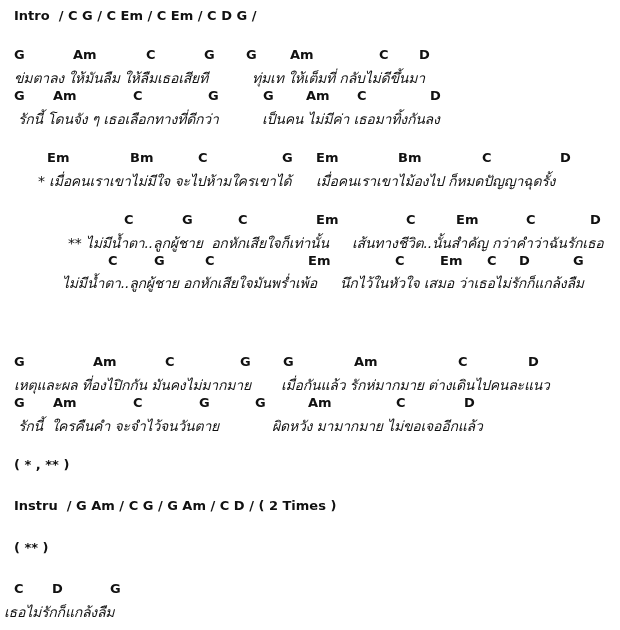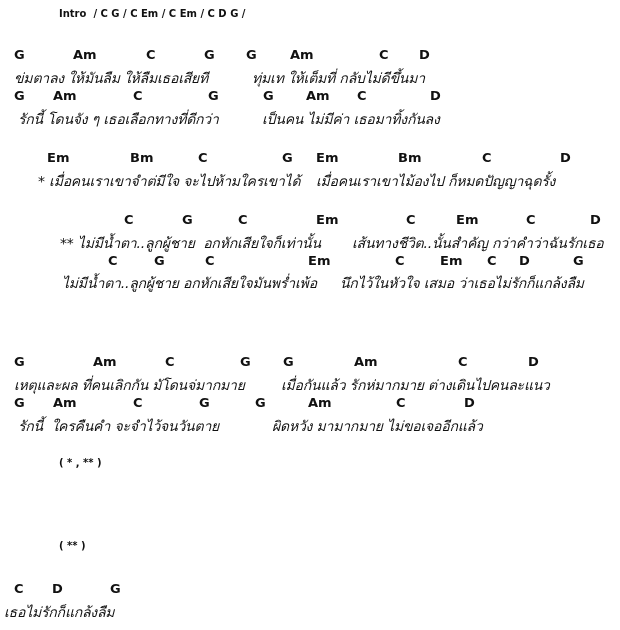--- a/index.html
+++ b/index.html
@@ -1,19 +1,19 @@
 <!DOCTYPE html>
 <html><head>
 <meta charset="utf-8">
 <style>
   html, body { margin: 0; padding: 0; background: #ffffff; }
   body { width: 620px; height: 630px; position: relative; overflow: hidden;
          font-family: "DejaVu Sans", "Liberation Sans", sans-serif; color: #111; }
   .sheet { position: absolute; left: 0; top: 0; width: 620px; height: 630px; }
-  .heading { position: absolute; left: 14px; font-weight: bold; font-size: 10px; white-space: pre; margin-left: 45px; }
+  .heading { position: absolute; left: 14px; font-weight: bold; font-size: 13px; white-space: pre; }
   .chord { position: absolute; font-weight: bold; font-size: 13px; white-space: pre; }
   .lyric { position: absolute; font-size: 14px; white-space: pre; letter-spacing: -0.2px; font-style: italic; }
 </style>
 </head>
 <body>
 
 <div class="sheet">
 
   <div class="heading" style="top:8px">Intro  / C G / C Em / C Em / C D G /</div>
 
@@ -48,36 +48,36 @@
     <div class="chord-row">
         <span class="chord" style="left: 47px; top: 150px;">Em</span>
         <span class="chord" style="left: 130px; top: 150px;">Bm</span>
         <span class="chord" style="left: 198px; top: 150px;">C</span>
         <span class="chord" style="left: 282px; top: 150px;">G</span>
         <span class="chord" style="left: 316px; top: 150px;">Em</span>
         <span class="chord" style="left: 398px; top: 150px;">Bm</span>
         <span class="chord" style="left: 482px; top: 150px;">C</span>
         <span class="chord" style="left: 560px; top: 150px;">D</span>
       </div>
-    <div class="lyric" style="top:170px;left:38px">* เมื่อคนเราเขาจำต่มีใจ จะไปห้ามใครเขาได้</div>
+    <div class="lyric" style="top:170px;left:38px">* เมื่อคนเราเขาไม่มีใจ จะไปห้ามใครเขาได้</div>
     <div class="lyric" style="top:170px;left:316px">เมื่อคนเราเขาไม้องไป ก็หมดปัญญาฉุดรั้ง</div>
   </div>
 
   <div>
     <div class="chord-row">
         <span class="chord" style="left: 124px; top: 212px;">C</span>
         <span class="chord" style="left: 182px; top: 212px;">G</span>
         <span class="chord" style="left: 238px; top: 212px;">C</span>
         <span class="chord" style="left: 316px; top: 212px;">Em</span>
         <span class="chord" style="left: 406px; top: 212px;">C</span>
         <span class="chord" style="left: 456px; top: 212px;">Em</span>
         <span class="chord" style="left: 526px; top: 212px;">C</span>
         <span class="chord" style="left: 590px; top: 212px;">D</span>
       </div>
-    <div class="lyric" style="top:232px;left:60px">** ไม่มีน้ำตา..ลูกผู้ชาย  อกหักเสียใจก็เท่านั้น</div>
+    <div class="lyric" style="top:232px;left:68px">** ไม่มีน้ำตา..ลูกผู้ชาย  อกหักเสียใจก็เท่านั้น</div>
     <div class="lyric" style="top:232px;left:352px">เส้นทางชีวิต..นั้นสำคัญ กว่าคำว่าฉันรักเธอ</div>
     <div class="chord-row">
         <span class="chord" style="left: 108px; top: 253px;">C</span>
         <span class="chord" style="left: 154px; top: 253px;">G</span>
         <span class="chord" style="left: 205px; top: 253px;">C</span>
         <span class="chord" style="left: 308px; top: 253px;">Em</span>
         <span class="chord" style="left: 395px; top: 253px;">C</span>
         <span class="chord" style="left: 440px; top: 253px;">Em</span>
         <span class="chord" style="left: 487px; top: 253px;">C</span>
         <span class="chord" style="left: 519px; top: 253px;">D</span>
@@ -92,37 +92,38 @@
     <div class="chord-row">
         <span class="chord" style="left: 14px; top: 354px;">G</span>
         <span class="chord" style="left: 93px; top: 354px;">Am</span>
         <span class="chord" style="left: 165px; top: 354px;">C</span>
         <span class="chord" style="left: 240px; top: 354px;">G</span>
         <span class="chord" style="left: 283px; top: 354px;">G</span>
         <span class="chord" style="left: 354px; top: 354px;">Am</span>
         <span class="chord" style="left: 458px; top: 354px;">C</span>
         <span class="chord" style="left: 528px; top: 354px;">D</span>
       </div>
-    <div class="lyric" style="top:374px;left:14px">เหตุและผล ที่คนเลิกกัน มัโดนจ่มากมาย</div>
+    <div class="lyric" style="top:374px;left:14px">เหตุและผล ที่องไปิกกัน มันคงไม่มากมาย</div>
     <div class="lyric" style="top:374px;left:281px">เมื่อกันแล้ว รักห่มากมาย ต่างเดินไปคนละแนว</div>
     <div class="chord-row">
         <span class="chord" style="left: 14px; top: 395px;">G</span>
         <span class="chord" style="left: 53px; top: 395px;">Am</span>
         <span class="chord" style="left: 133px; top: 395px;">C</span>
         <span class="chord" style="left: 199px; top: 395px;">G</span>
         <span class="chord" style="left: 255px; top: 395px;">G</span>
         <span class="chord" style="left: 308px; top: 395px;">Am</span>
         <span class="chord" style="left: 396px; top: 395px;">C</span>
         <span class="chord" style="left: 464px; top: 395px;">D</span>
       </div>
     <div class="lyric" style="top:415px;left:18px">รักนี้  ใครคืนคำ จะจำไว้จนวันตาย</div>
     <div class="lyric" style="top:415px;left:272px">ผิดหวัง มามากมาย ไม่ขอเจออีกแล้ว</div>
   </div>
 
   <div class="heading" style="top:457px">( * , ** )</div>
+  <div class="heading" style="top:498px">Instru  / G Am / C G / G Am / C D / ( 2 Times )</div>
   <div class="heading" style="top:540px">( ** )</div>
 
   <div>
     <div class="chord-row">
         <span class="chord" style="left: 14px; top: 581px;">C</span>
         <span class="chord" style="left: 52px; top: 581px;">D</span>
         <span class="chord" style="left: 110px; top: 581px;">G</span>
       </div>
     <div class="lyric" style="top:601px;left:4px">เธอไม่รักก็แกล้งลืม</div>
   </div>

